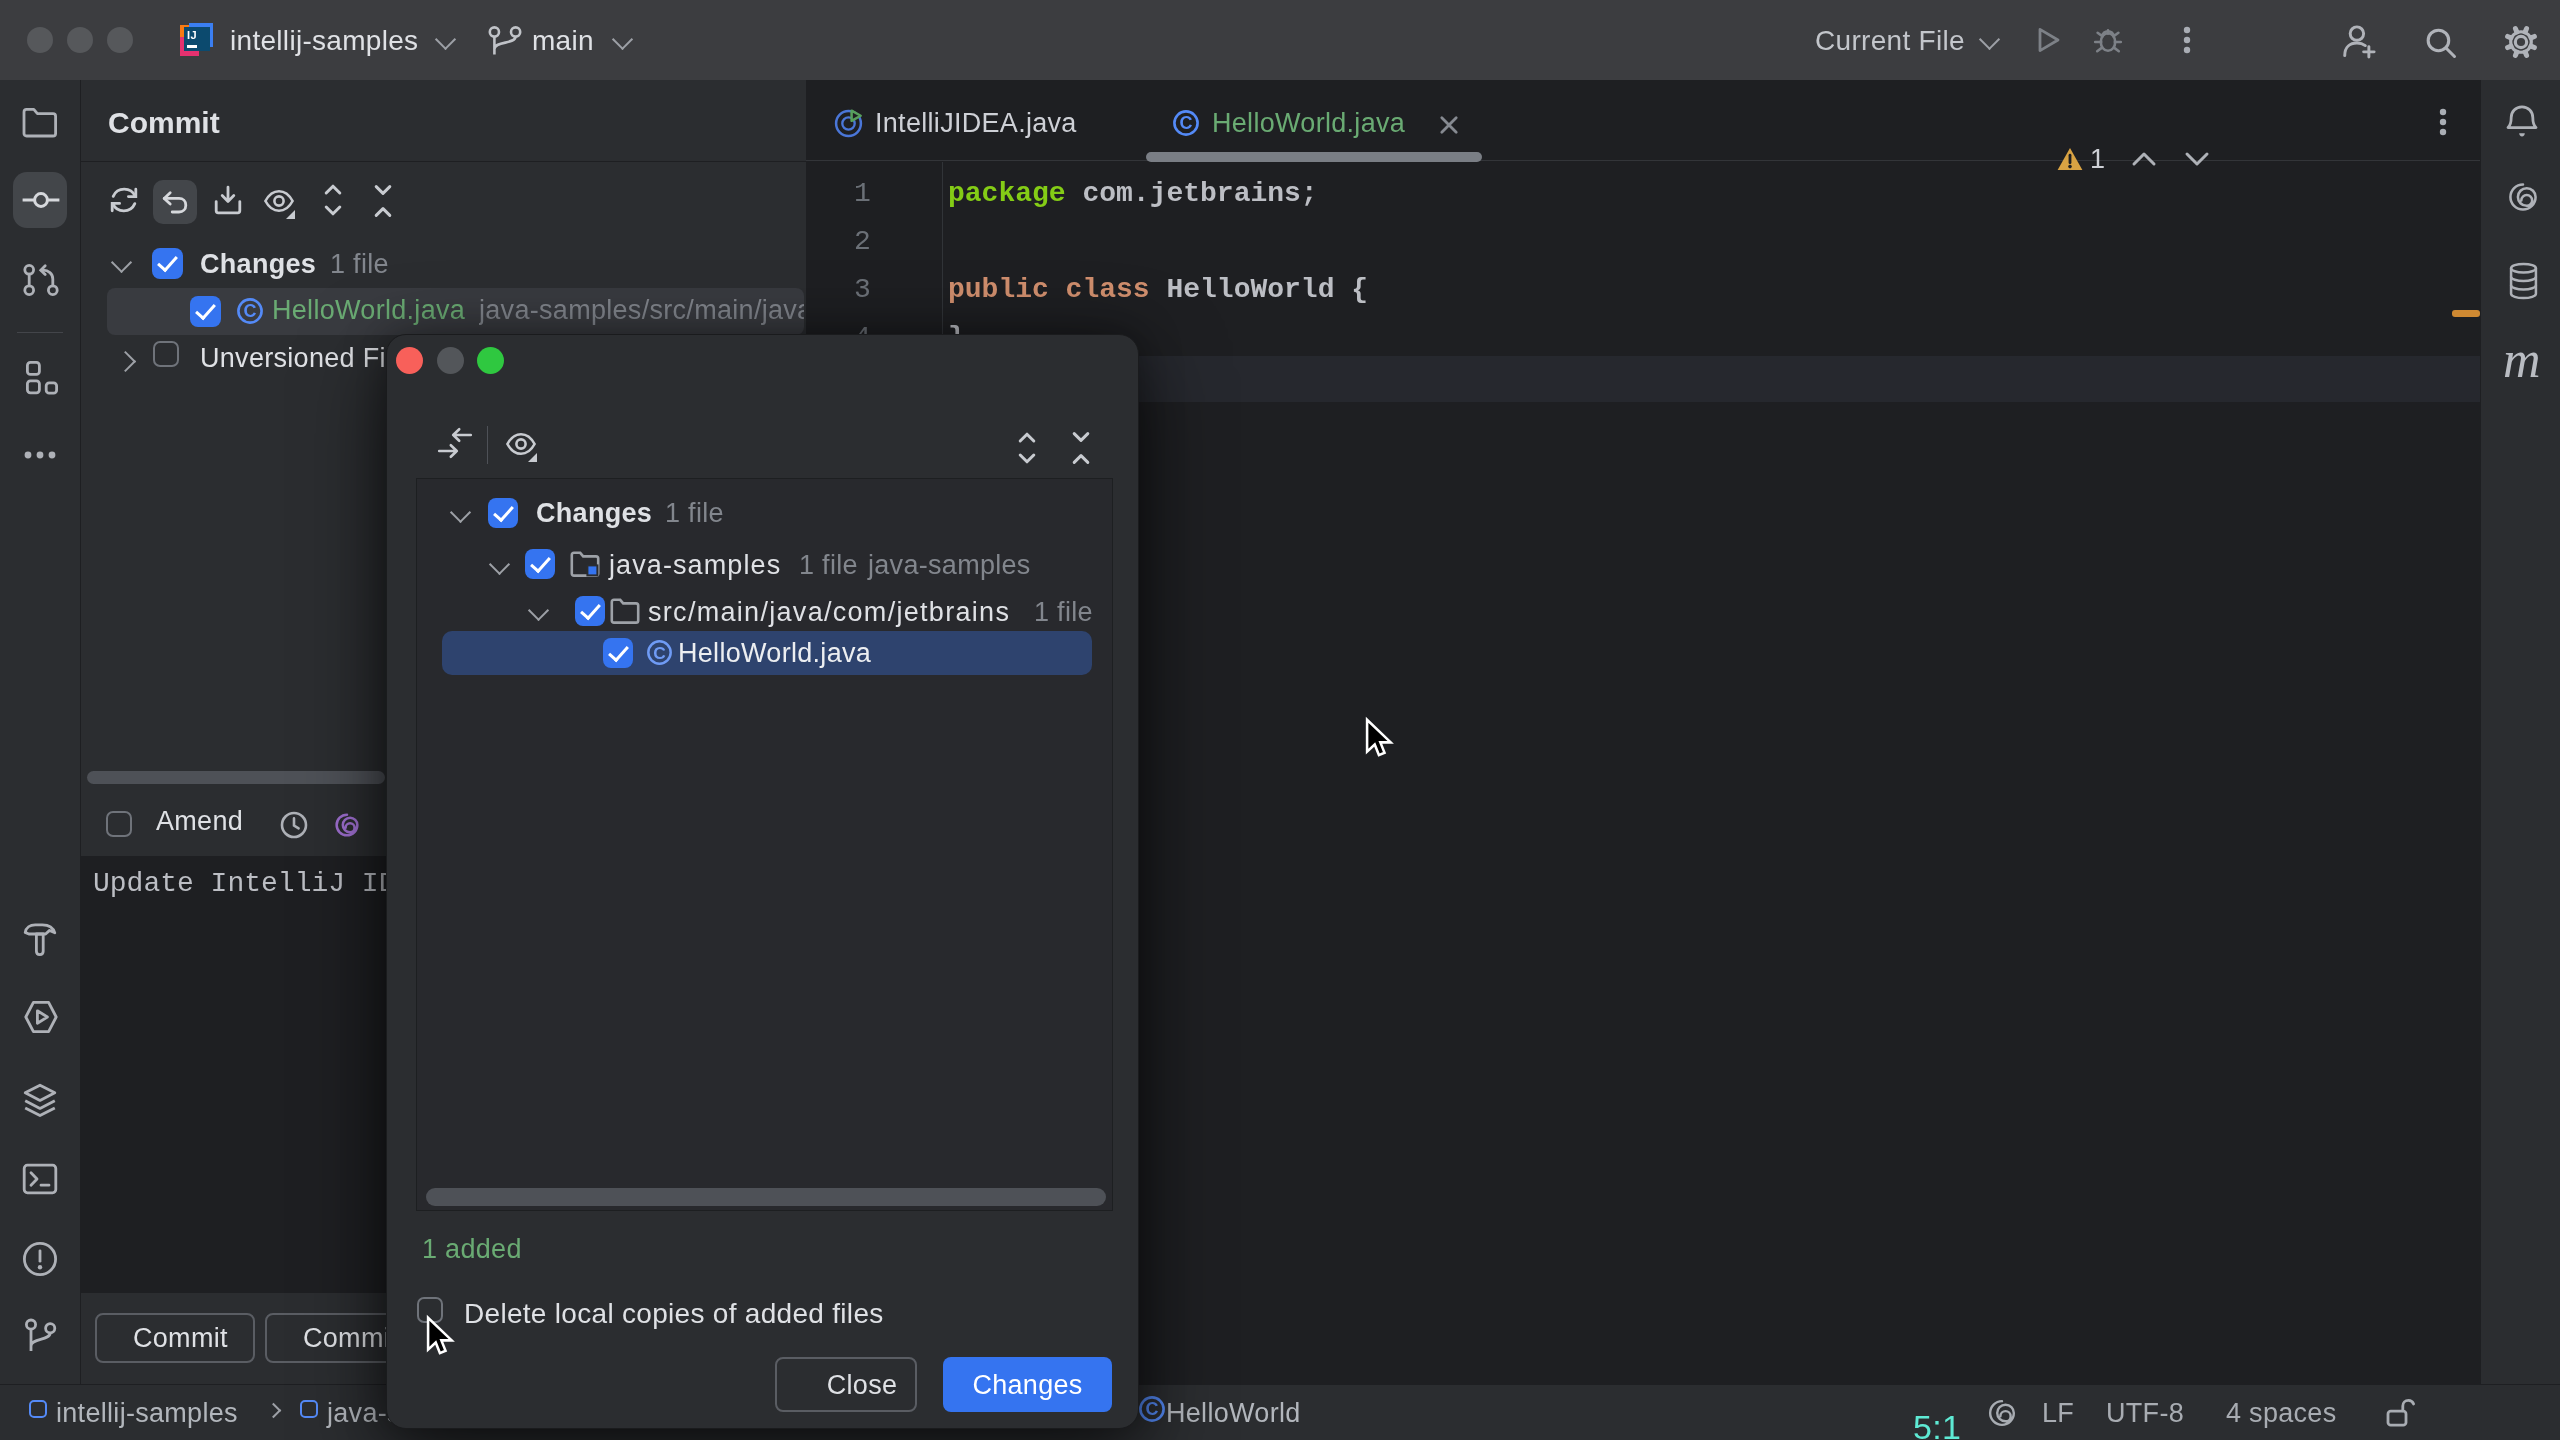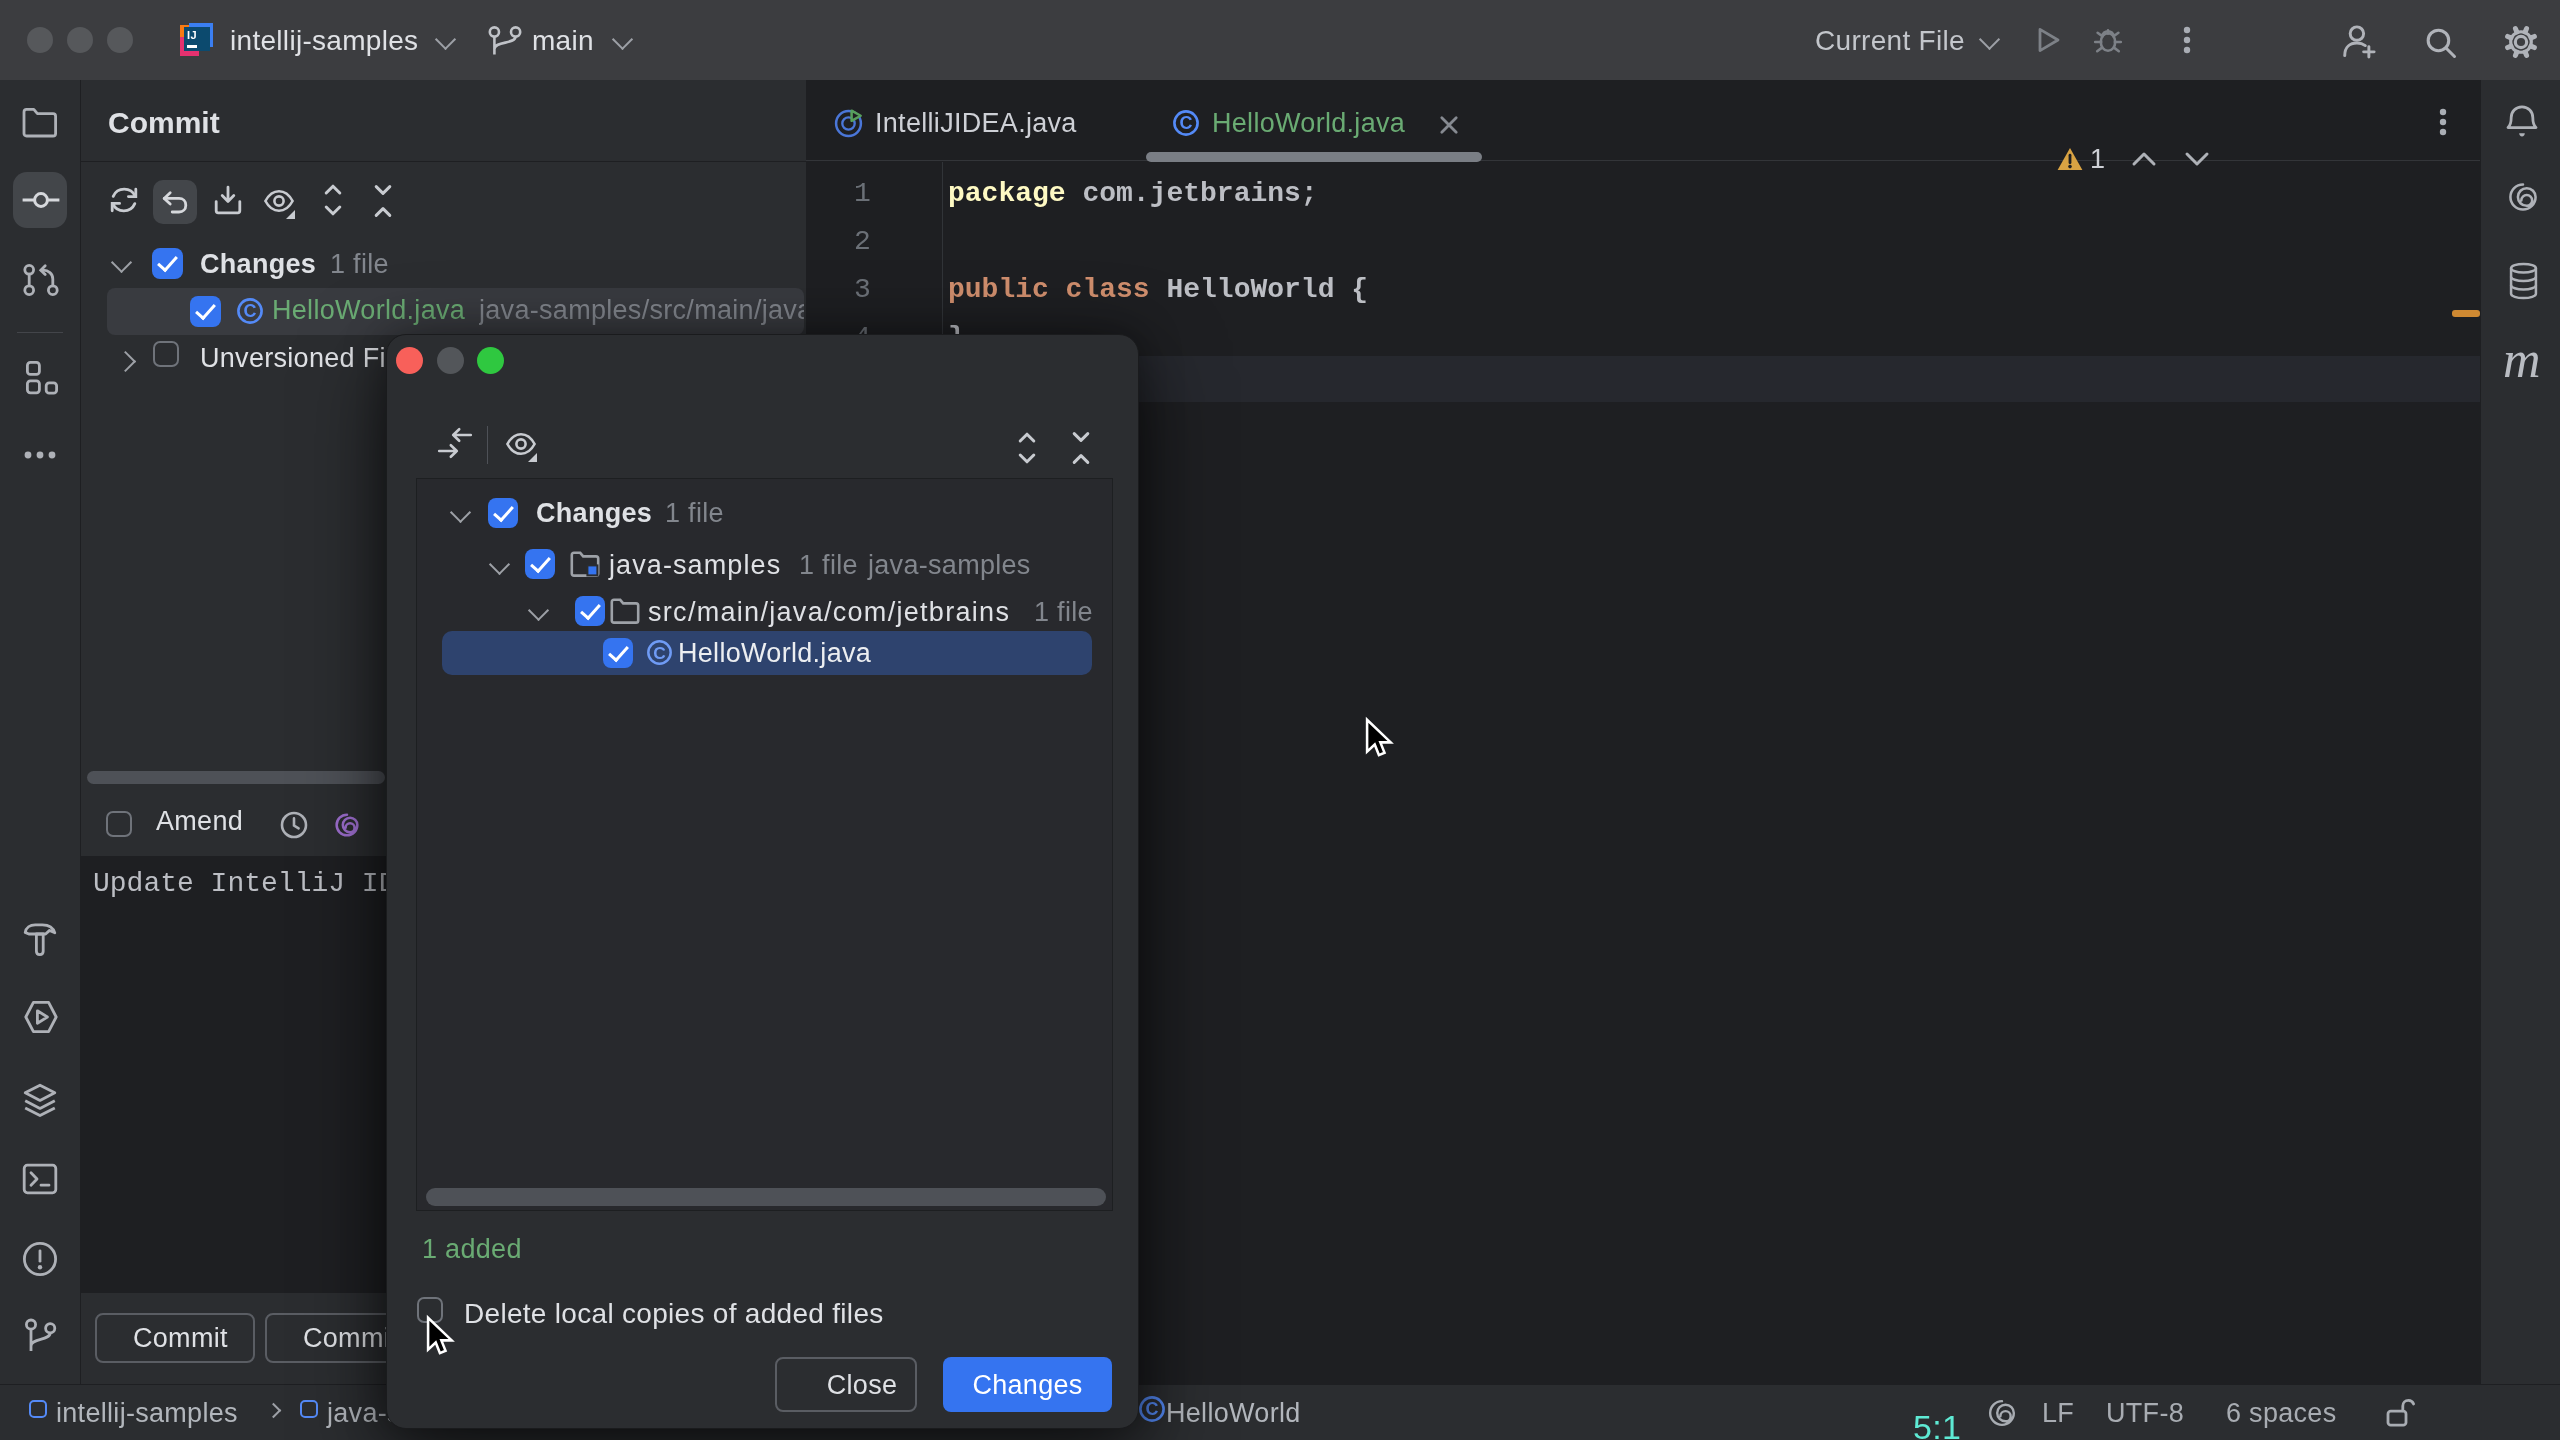--- a/index.html
+++ b/index.html
@@ -305,21 +305,21 @@
 
   <div class="abs" style="left:136px;top:82px;width:1px;height:1222px;background:#313438;"></div>
 
   <div class="abs" style="left:0;top:276px;width:1674px;height:46px;background:#26282e;"></div>
 
   <div class="txt" style="left:48px;top:90px;font-size:28px;line-height:48px;color:#6b7077;font-family:'Liberation Mono',monospace;text-align:right;width:17px;">1</div>
   <div class="txt" style="left:48px;top:138px;font-size:28px;line-height:48px;color:#6b7077;font-family:'Liberation Mono',monospace;text-align:right;width:17px;">2</div>
   <div class="txt" style="left:48px;top:186px;font-size:28px;line-height:48px;color:#6b7077;font-family:'Liberation Mono',monospace;text-align:right;width:17px;">3</div>
   <div class="txt" style="left:48px;top:234px;font-size:28px;line-height:48px;color:#6b7077;font-family:'Liberation Mono',monospace;text-align:right;width:17px;">4</div>
 
-  <div class="txt" style="left:142px;top:90px;font-size:28px;line-height:48px;font-family:'Liberation Mono',monospace;color:#bcbec4;font-weight:bold;letter-spacing:0;"><span style="color:#fef9c3;">package</span> com.jetbrains;</div>
+  <div class="txt" style="left:142px;top:90px;font-size:28px;line-height:48px;font-family:'Liberation Mono',monospace;color:#bcbec4;font-weight:bold;letter-spacing:0;"><span style="color:#84cc16;">package</span> com.jetbrains;</div>
   <div class="txt" style="left:142px;top:186px;font-size:28px;line-height:48px;font-family:'Liberation Mono',monospace;color:#bcbec4;font-weight:bold;letter-spacing:0;"><span style="color:#cf8e6d;">public class</span> HelloWorld {</div>
   <div class="txt" style="left:142px;top:234px;font-size:28px;line-height:48px;font-family:'Liberation Mono',monospace;color:#bcbec4;font-weight:bold;letter-spacing:0;">}</div>
 
   <svg style="left:1250px;top:66px;" width="28" height="26" viewBox="0 0 14 13">
     <path d="M7 1 L 13.2 12 H 0.8 Z" fill="#d9a343"></path>
     <path d="M7 4.6 V 8.4" stroke="#1e1f22" stroke-width="1.4" stroke-linecap="round"></path>
     <circle cx="7" cy="10.3" r="0.9" fill="#1e1f22"></circle>
   </svg>
   <div class="txt" style="left:1284px;top:64px;font-size:27px;color:#ced0d6;">1</div>
   <svg style="left:1325px;top:70px;" width="26" height="18" viewBox="0 0 13 9">
@@ -372,21 +372,21 @@
   <div class="txt" style="left:1166px;top:13px;font-size:27px;color:#b2b6bc;">HelloWorld</div>
 
   <div class="txt" style="left:1913px;top:23px;font-size:34px;color:#5eead4;">5:1</div>
   <svg style="left:1986px;top:12px;" width="32" height="32" viewBox="0 0 20 20">
     <g stroke="#a8acb2" stroke-width="1.5" fill="none" stroke-linecap="round">
       <path d="M10 2.6 a7.4 7.4 0 1 0 7.4 7.4 a5.2 5.2 0 1 0 -5.2 5.2 a3.2 3.2 0 1 0 -3.2 -3.2"></path>
     </g>
   </svg>
   <div class="txt" style="left:2042px;top:13px;font-size:27px;color:#a8acb2;">LF</div>
   <div class="txt" style="left:2106px;top:13px;font-size:27px;color:#a8acb2;">UTF-8</div>
-  <div class="txt" style="left:2226px;top:13px;font-size:27px;color:#a8acb2;">6 spaces</div>
+  <div class="txt" style="left:2226px;top:13px;font-size:27px;color:#a8acb2;">4 spaces</div>
 
   <svg style="left:2382px;top:11px;" width="34" height="34" viewBox="0 0 17 17">
     <g stroke="#a8acb2" stroke-width="1.4" fill="none" stroke-linecap="round">
       <rect x="3" y="7.6" width="9" height="7" rx="1.4"></rect>
       <path d="M10.4 7.4 V 5 c0-1.6 1.2-2.8 2.8-2.8 1.3 0 2.2 .7 2.6 1.8"></path>
     </g>
   </svg>
 </div>
 
 <div class="abs" id="dialog" style="left:386px;top:334px;width:753px;height:1095px;background:#2b2d30;border-radius:20px;border:1px solid #1a1b1d;box-shadow:0 28px 85px rgba(0,0,0,0.6), 0 0 42px rgba(0,0,0,0.35);">

